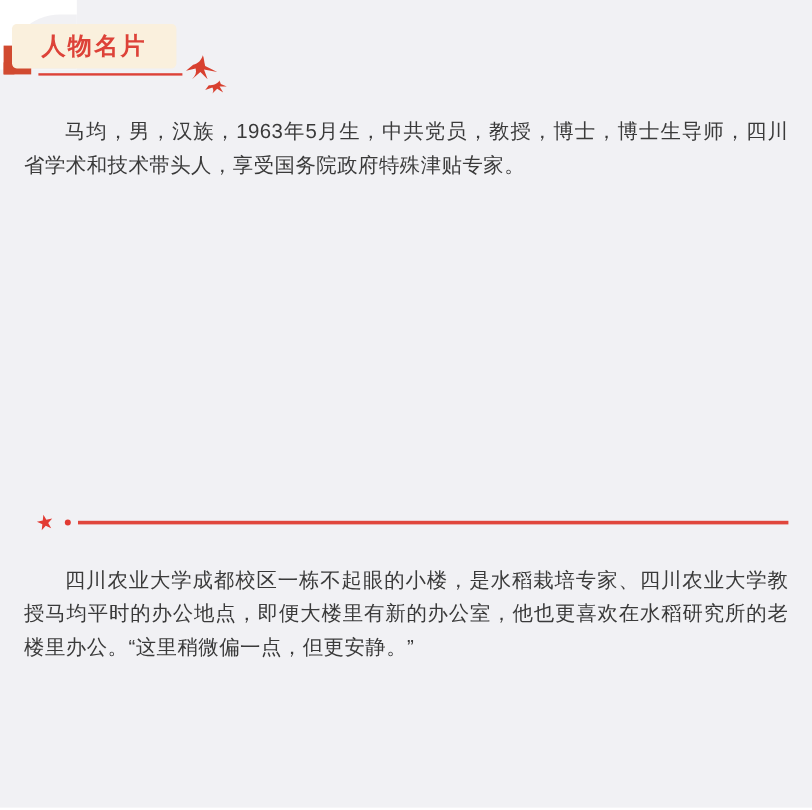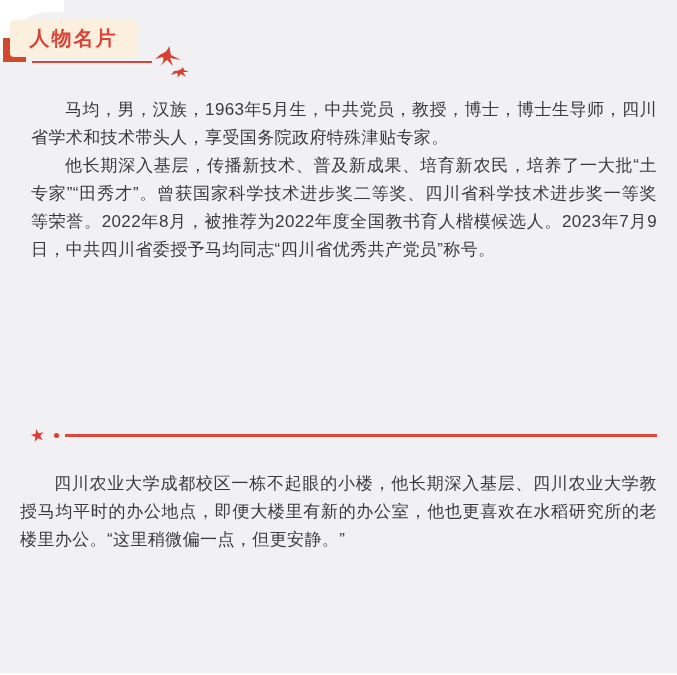--- a/index.html
+++ b/index.html
@@ -41,21 +41,21 @@
   .corner-bracket{position:absolute;z-index:3;}
   .corner-bracket .v{
     position:absolute;left:3px;top:38px;width:9px;height:24px;
     background:var(--bracket);
   }
   .corner-bracket .h{
     position:absolute;left:3px;top:52px;width:23px;height:10px;
     background:var(--bracket);
   }
   .badge{
-    position:absolute;left:10px;top:20px;width:127px;height:37px;
+    position:absolute;left:10px;top:20px;width:137px;height:37px;
     background:var(--badge-bg);
     border-radius:4px;
     display:flex;align-items:center;justify-content:center;
     z-index:4;
   }
   .badge-label{
     color:var(--accent);
     font-size:20px;
     font-weight:bold;
     letter-spacing:2px;
@@ -96,21 +96,21 @@
     color:var(--text);
     font-size:17px;
     line-height:28px;
     text-align:justify;
     letter-spacing:0.4px;
   }
   .textblock p{
     text-indent:2em;
     margin:0;
   }
-  .profile{top:96px;margin-left:11px;}
+  .profile{top:96px;}
   .story{top:470px;}
 </style>
 </head>
 <body>
 
 <div class="card">
 
   <div class="white-corner"></div>
   <div class="gray-corner"></div>
 
@@ -124,27 +124,26 @@
     </div>
     <div class="header-underline"></div>
     <svg class="birds" viewBox="0 0 42 34" xmlns="http://www.w3.org/2000/svg">
       <path fill="#d8402f" d="M14,1 C13,5 10,8 6,9 L0,14 L8,12 C9,15 8,18 5,21 L12,15 L18,21 L15,13 L26,15 L16,10 C15,6 15,3 14,1 Z"></path>
       <path fill="#d8402f" d="M28,22 C26,25 23,26 19,26 L16,30 L22,28 C23,30 23,31 22,33 L26,29 L31,32 L28,27 L34,27 L29,25 C29,24 28,23 28,22 Z"></path>
     </svg>
   </div>
 
   <div class="textblock profile">
     <p>马均，男，汉族，1963年5月生，中共党员，教授，博士，博士生导师，四川省学术和技术带头人，享受国务院政府特殊津贴专家。</p>
-    <p>他长期深入基层，传播新技术、普及新成果、培育新农民，培养了一大批“土专家”“田秀才”。曾获国家科学技术进步奖二等奖、四川省科学技术进步奖一等奖等荣誉。2022年8月，被推荐为2022年度全国教书育人楷模候选人。2023年7月9日，中共四川省委授予马均同志“四川省优秀共产党员”称号。</p>
   </div>
 
   <div class="divider">
     <span class="divider-star">★</span>
     <span class="divider-dot"></span>
     <span class="divider-line"></span>
   </div>
 
   <div class="textblock story">
-    <p>四川农业大学成都校区一栋不起眼的小楼，他长期深入基层、四川农业大学教授马均平时的办公地点，即便大楼里有新的办公室，他也更喜欢在水稻研究所的老楼里办公。“这里稍微偏一点，但更安静。”</p>
+    <p>四川农业大学成都校区一栋不起眼的小楼，是水稻栽培专家、四川农业大学教授马均平时的办公地点，即便大楼里有新的办公室，他也更喜欢在水稻研究所的老楼里办公。“这里稍微偏一点，但更安静。”</p>
   </div>
 
   <div class="bottom-edge"></div>
 </div>
 
 </body></html>

